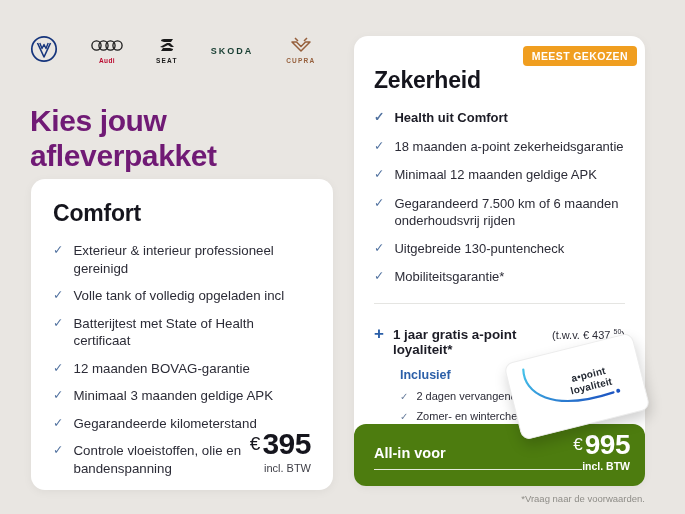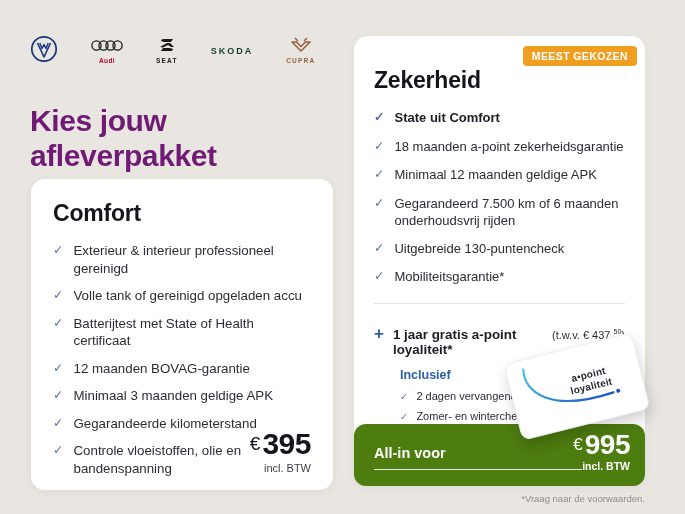--- a/index.html
+++ b/index.html
@@ -133,21 +133,21 @@
 
 <section class="card comfort-card">
   <h2>Comfort</h2>
   <ul class="feat">
     <li>
         <span class="chk">✓</span>
         <span>Exterieur &amp; interieur professioneel gereinigd</span>
       </li>
     <li>
         <span class="chk">✓</span>
-        <span>Volle tank of gereinigd opgeladen accu</span>
+        <span>Volle tank of volledig opgeladen incl</span>
       </li>
     <li>
         <span class="chk">✓</span>
         <span>Batterijtest met State of Health certificaat</span>
       </li>
     <li>
         <span class="chk">✓</span>
         <span>12 maanden BOVAG-garantie</span>
       </li>
     <li>
@@ -171,21 +171,21 @@
     <div class="tax-note">incl. BTW</div>
   </div>
 </section>
 
 <section class="card zeker-card">
   <div class="badge">MEEST GEKOZEN</div>
   <h2 style="margin-top:11px;">Zekerheid</h2>
   <ul class="feat">
     <li class="bold">
         <span class="chk">✓</span>
-        <span>State uit Comfort</span>
+        <span>Health uit Comfort</span>
       </li>
     <li>
         <span class="chk">✓</span>
         <span>18 maanden a-point zekerheidsgarantie</span>
       </li>
     <li>
         <span class="chk">✓</span>
         <span>Minimaal 12 maanden geldige APK</span>
       </li>
     <li>

